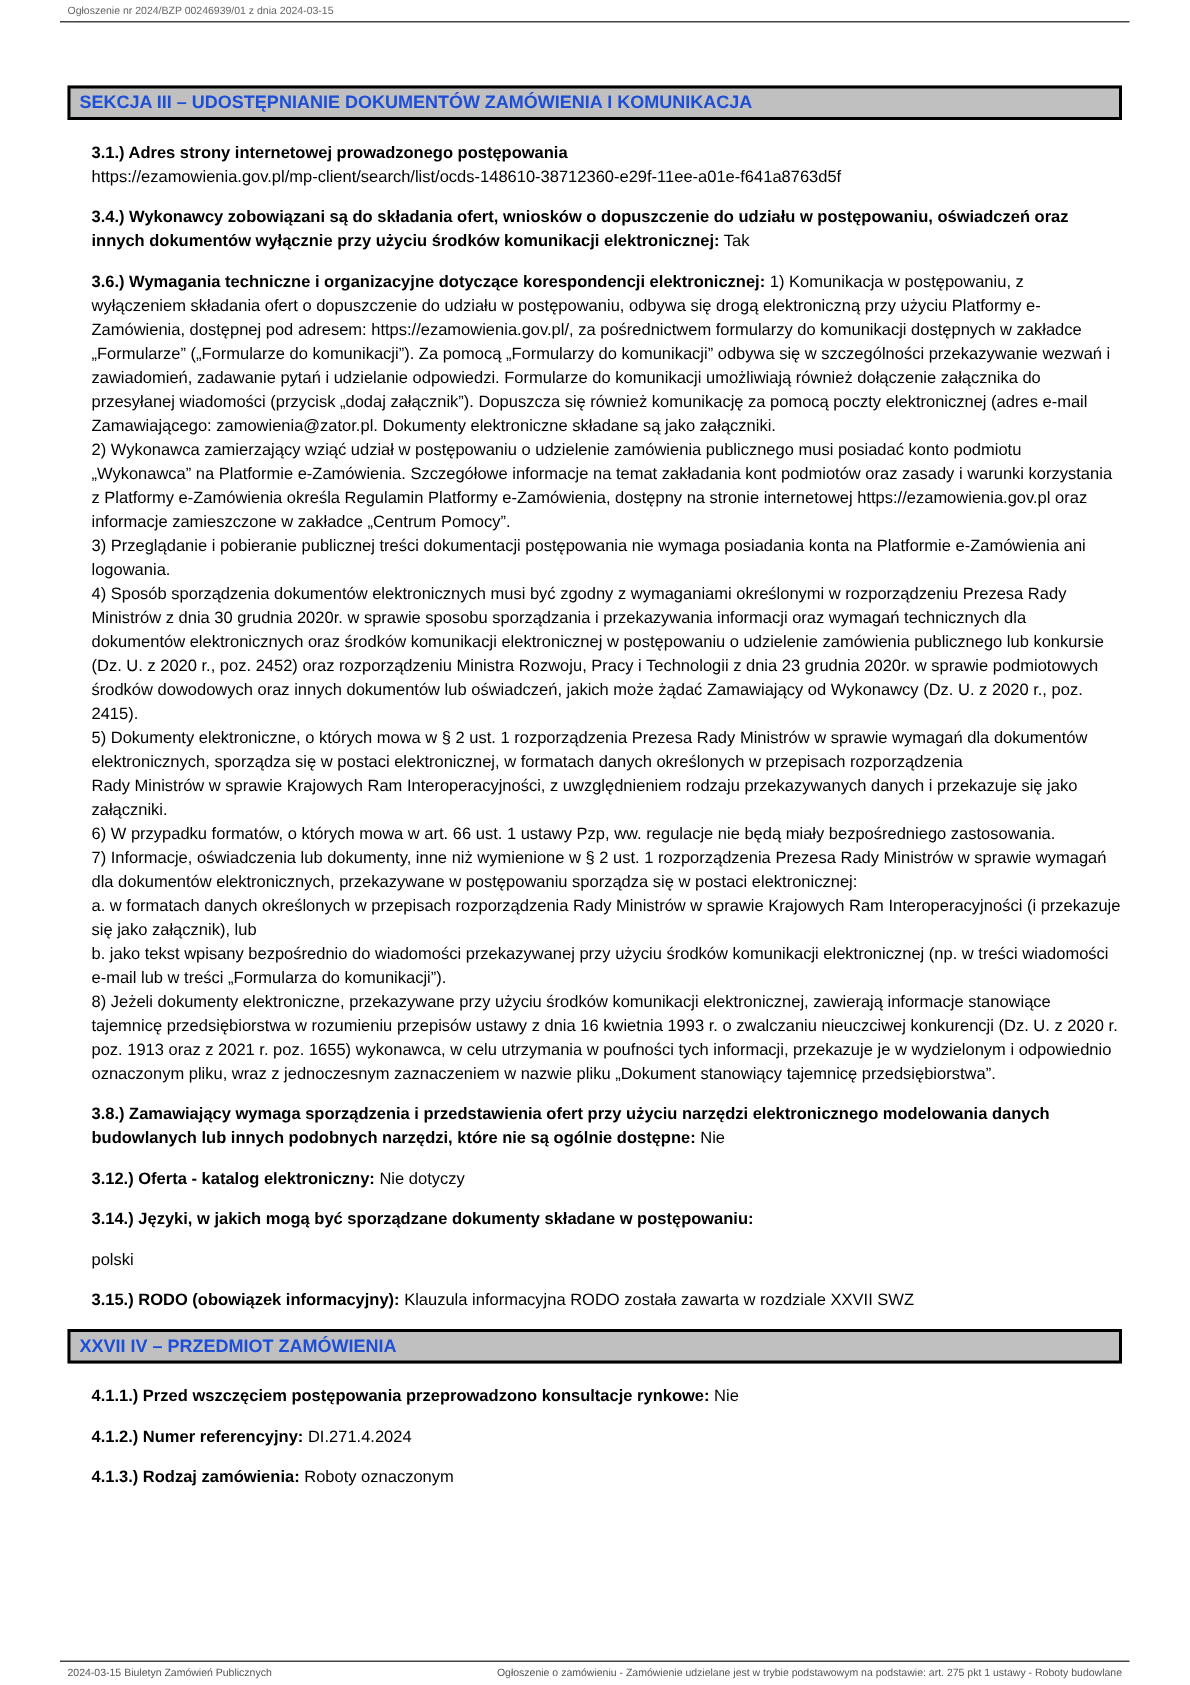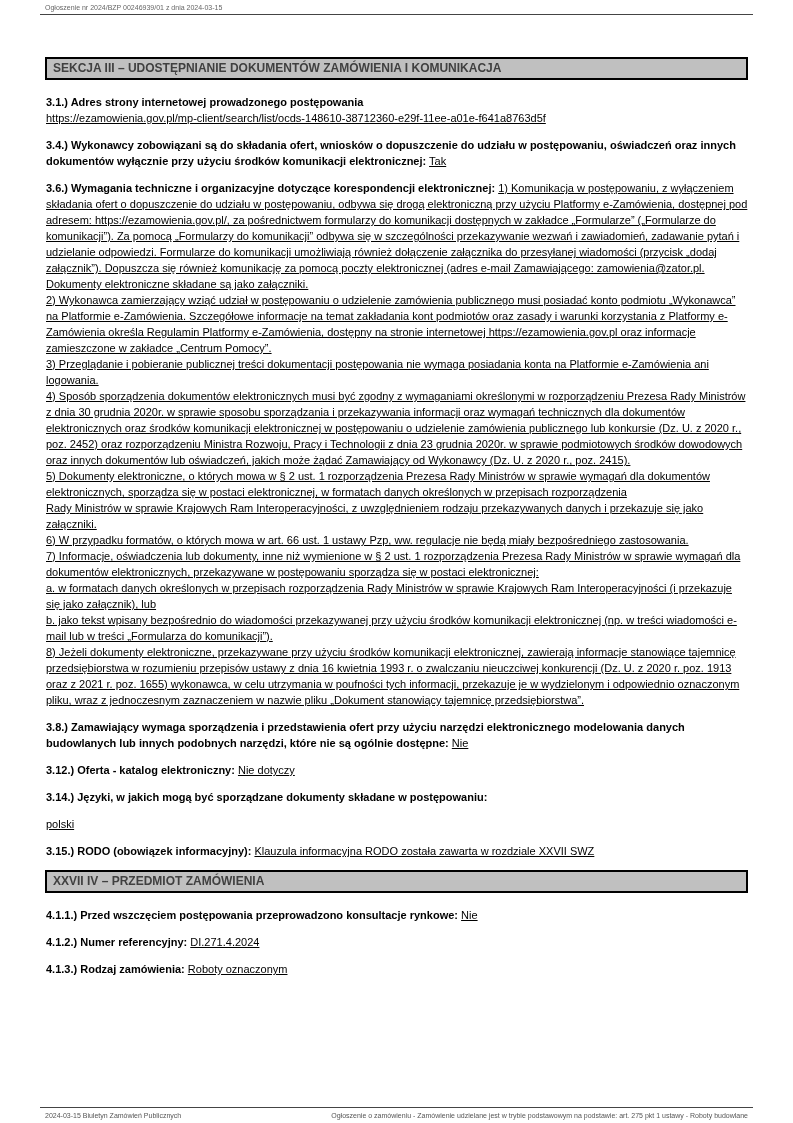--- a/index.html
+++ b/index.html
@@ -36,28 +36,28 @@
     line-height: 16px;
   }
   .section-bar {
     background: #c0c0c0;
     border: 2px solid #000000;
     padding: 1px 6px 2px 6px;
     margin: 4px 0 14px 0;
     font-weight: bold;
     font-size: 12px;
     line-height: 16px;
-    color: #404040;
+    color: #1d4ed8;
   }
   .para {
-    margin: 0 0 11px 1px;
+    margin: 0 0 11px 16px;
     overflow-wrap: break-word;
   }
   .plabel { font-weight: bold; }
-  .pvalue { font-weight: normal; white-space: pre-line; text-decoration: underline; }
+  .pvalue { font-weight: normal; white-space: pre-line; }
   .layout-block .plabel { display: block; }
   .layout-block .pvalue { display: block; }
   .doc-footer {
     position: absolute;
     left: 40px;
     right: 40px;
     bottom: 4px;
     border-top: 1px solid #444444;
     padding: 4px 5px 0 5px;
     display: flex;

